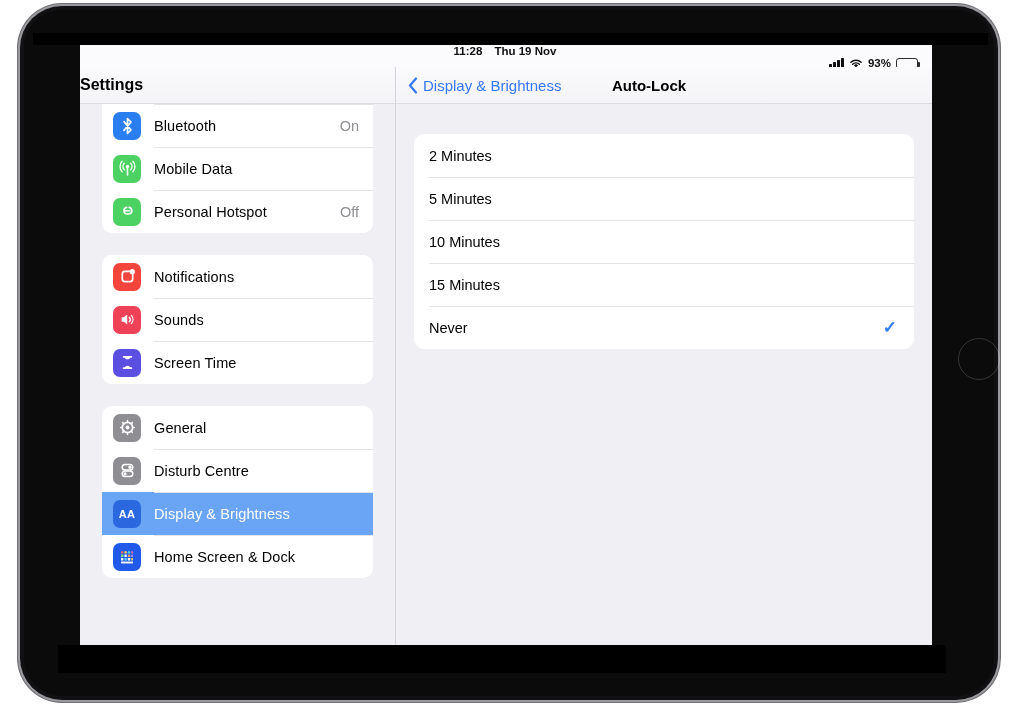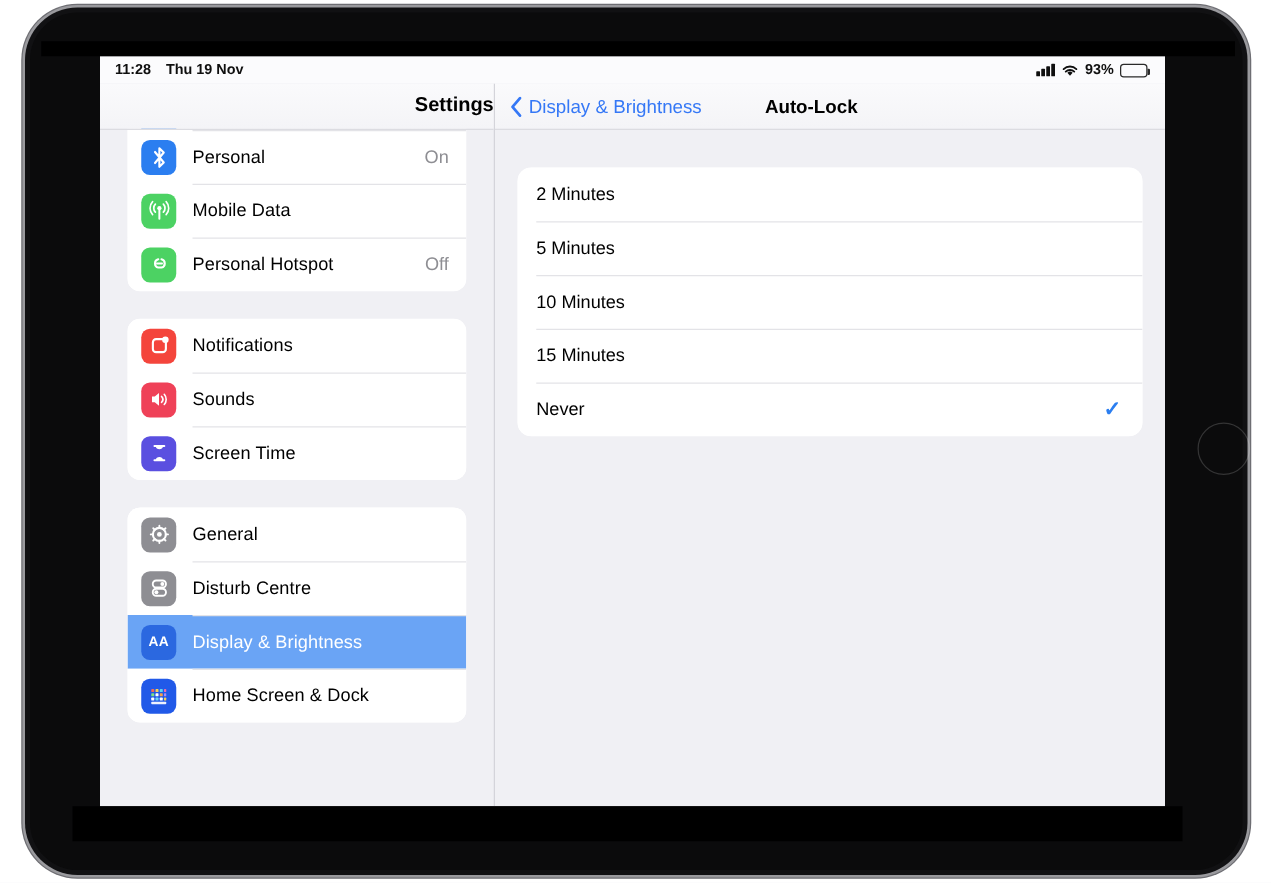--- a/index.html
+++ b/index.html
@@ -41,20 +41,21 @@
   #black-bar-top { left: 33px; top: 33px; width: 955px; height: 12px; }
   #black-bar-bottom { left: 58px; top: 645px; width: 888px; height: 28px; }
 
   
   #status-bar {
     position: absolute; left: 0; top: 0; width: 852px; height: 22px;
     display: flex; align-items: center;
     padding: 0 14px 0 12px;
     font-size: 11.5px; font-weight: bold; color: #0f0f0f;
     background: #fbfbfd;
+    flex-direction: column;
   }
   #status-left { display: flex; align-items: center; gap: 12px; }
   #status-right { margin-left: auto; display: flex; align-items: center; gap: 5px; }
   #signal-bars { display: flex; align-items: flex-end; gap: 1.5px; height: 10px; }
   #signal-bars i { display: block; width: 2.5px; background: #0f0f0f; border-radius: .5px; }
   #signal-bars i:nth-child(1) { height: 4px; }
   #signal-bars i:nth-child(2) { height: 6px; }
   #signal-bars i:nth-child(3) { height: 8px; }
   #signal-bars i:nth-child(4) { height: 10px; }
   .battery-shell {
@@ -74,21 +75,21 @@
   #sidebar {
     width: 316px; height: 100%;
     background: #f0f0f4;
     border-right: 1px solid #d4d4da;
     position: relative; overflow: hidden;
   }
   #sidebar-header {
     height: 37px; width: 100%;
     background: linear-gradient(#fafafc, #f4f4f7);
     border-bottom: 1px solid #dcdce1;
-    display: flex; align-items: center; justify-content: flex-end;
+    display: flex; align-items: center; justify-content: flex-start;
     position: absolute; top: 0; left: 0; z-index: 10;
   }
   #sidebar-title { font-size: 16px; font-weight: bold; color: #000; }
   #sidebar-scroll { position: absolute; top: 37px; left: 0; width: 100%; height: 541px; }
 
   .card {
     background: #fff; border-radius: 10px; margin: 0 22px 22px 22px; overflow: hidden;
   }
   .row {
     height: 43px; display: flex; align-items: center;
@@ -195,21 +196,21 @@
             <span class="row-icon" style="background:#2b7ef0;"></span>
             <span class="row-label"></span>
           </div>
 
           <div class="row">
             <span class="row-icon" style="background:#2b7ef0;">
               <svg width="15" height="18" viewBox="0 0 15 18">
                 <path d="M4 4.6 L11 13 L7.5 16.4 V1.6 L11 5 L4 13.4" stroke="#fff" stroke-width="1.7" fill="none" stroke-linecap="round" stroke-linejoin="round"></path>
               </svg>
             </span>
-            <span class="row-label">Personal</span>
+            <span class="row-label">Bluetooth</span>
             <span class="row-value">On</span>
           </div>
 
           <div class="row">
             <span class="row-icon" style="background:#4cd263;">
               <svg width="19" height="19" viewBox="0 0 19 19">
                 <circle cx="9.5" cy="7.5" r="1.7" fill="#fff"></circle>
                 <path d="M9.5 9 V16" stroke="#fff" stroke-width="1.6" stroke-linecap="round"></path>
                 <path d="M6.3 4.3 A4.6 4.6 0 0 0 6.3 10.7" stroke="#fff" stroke-width="1.4" fill="none" stroke-linecap="round"></path>
                 <path d="M12.7 4.3 A4.6 4.6 0 0 1 12.7 10.7" stroke="#fff" stroke-width="1.4" fill="none" stroke-linecap="round"></path>

